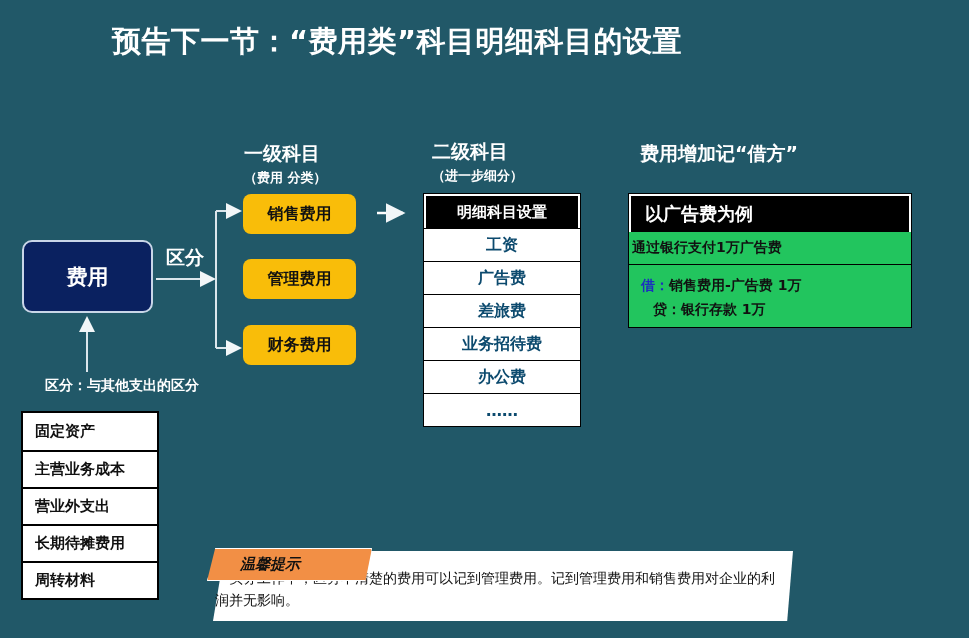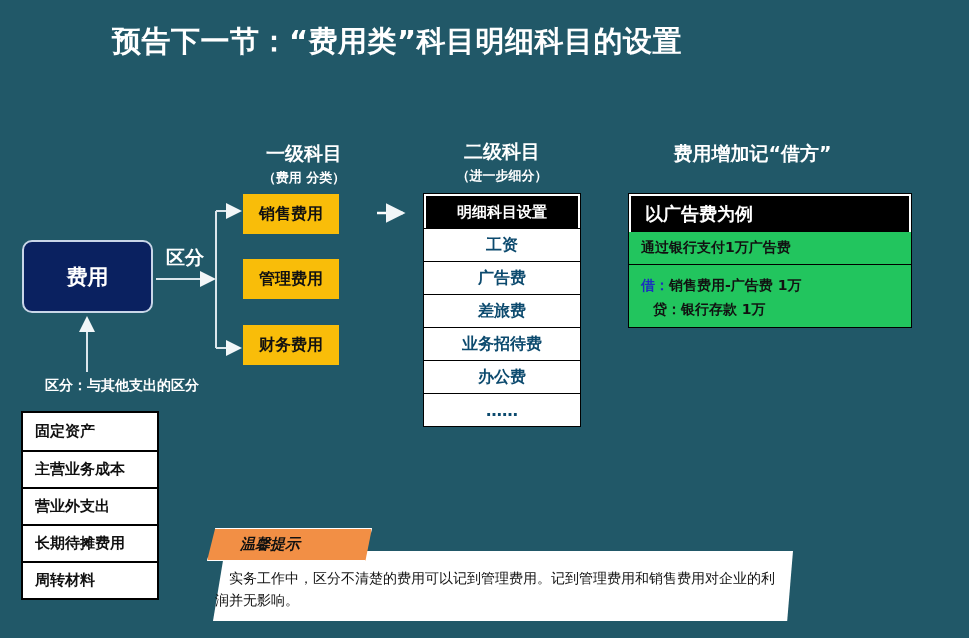--- a/index.html
+++ b/index.html
@@ -9,38 +9,38 @@
     font-family: "DejaVu Sans", "Liberation Sans", sans-serif;
     position: relative;
     color: #fff;
   }
   .abs { position: absolute; }
   .title {
     left: 112px; top: 22px;
     font-size: 29px; font-weight: bold; color: #fff;
     letter-spacing: 0.5px; white-space: nowrap;
   }
-  .col-head { text-align: center; color: #fff; font-weight: bold; white-space: nowrap; }
+  .col-head { text-align: left; color: #fff; font-weight: bold; white-space: nowrap; }
   .col-head .main { font-size: 19px; }
   .col-head .sub { font-size: 13px; margin-top: 2px; }
 
   .expense-box {
     left: 22px; top: 240px; width: 131px; height: 73px;
     background: #0a2160;
     border: 2px solid #c9d6e8;
     border-radius: 10px;
     display: flex; align-items: center; justify-content: center;
     font-size: 21px; font-weight: bold; color: #fff;
   }
   .distinguish-label { left: 166px; top: 245px; font-size: 19px; font-weight: bold; color:#fff; }
 
   .yellow {
-    width: 96px; height: 40px;
+    width: 113px; height: 40px;
     background: #f9bd09;
-    border-radius: 0;
+    border-radius: 8px;
     display: flex; align-items: center; justify-content: center;
     font-size: 16px; font-weight: bold; color: #111;
   }
 
   .detail-table {
     left: 423px; top: 193px; width: 158px;
     background: #fff; border: 1px solid #000;
   }
   .detail-table .hdr {
     background: #000; color: #fff; height: 34px;
@@ -59,21 +59,21 @@
     background: #22c55e; border: 1px solid #000;
   }
   .example-box .hdr {
     background: #000; color: #fff; height: 38px;
     display:flex; align-items:center; padding-left: 14px;
     font-size: 18px; font-weight: bold;
     border: 2px solid #fff; border-bottom: none;
   }
   .example-box .desc {
     height: 33px; border-bottom: 1px solid #000;
-    display:flex; align-items:center; padding-left: 12px;
+    display:flex; align-items:center; padding-left: 3px;
     font-size: 14px; font-weight: bold; color:#111;
   }
   .example-box .entries { padding: 8px 12px 6px 12px; font-size: 14px; font-weight: bold; color:#111; line-height: 24px; }
   .debit-key { color: #1c2fbf; }
 
   .other-label { left: 25px; top: 377px; font-size: 14px; font-weight: bold; color:#fff; white-space: nowrap; padding-left: 20px; }
   .other-list {
     left: 21px; top: 411px; width: 138px;
     background:#fff; border: 2px solid #000;
   }
@@ -87,21 +87,21 @@
   .tip-body {
     left: 213px; top: 551px; width: 580px; height: 70px;
     background: #fff;
     clip-path: polygon(2% 0, 100% 0, 99% 100%, 0 100%);
   }
   .tip-text {
     left: 215px; top: 567px; width: 570px;
     font-size: 14px; font-weight: normal; color:#111; line-height: 22px;
   }
   .tip-tag {
-    left: 207px; top: 528px; width: 165px; height: 33px;
+    left: 207px; top: 548px; width: 165px; height: 33px;
     background: #f28f45;
     border: 1px solid #fff;
     clip-path: polygon(5% 0, 100% 0, 96% 100%, 0 100%);
     display:flex; align-items:center; padding-left: 32px;
     font-size: 15px; font-style: italic; font-weight: bold; color:#111;
   }
   svg.arrows { position:absolute; left:0; top:0; }
 </style>
 </head>
 <body>

